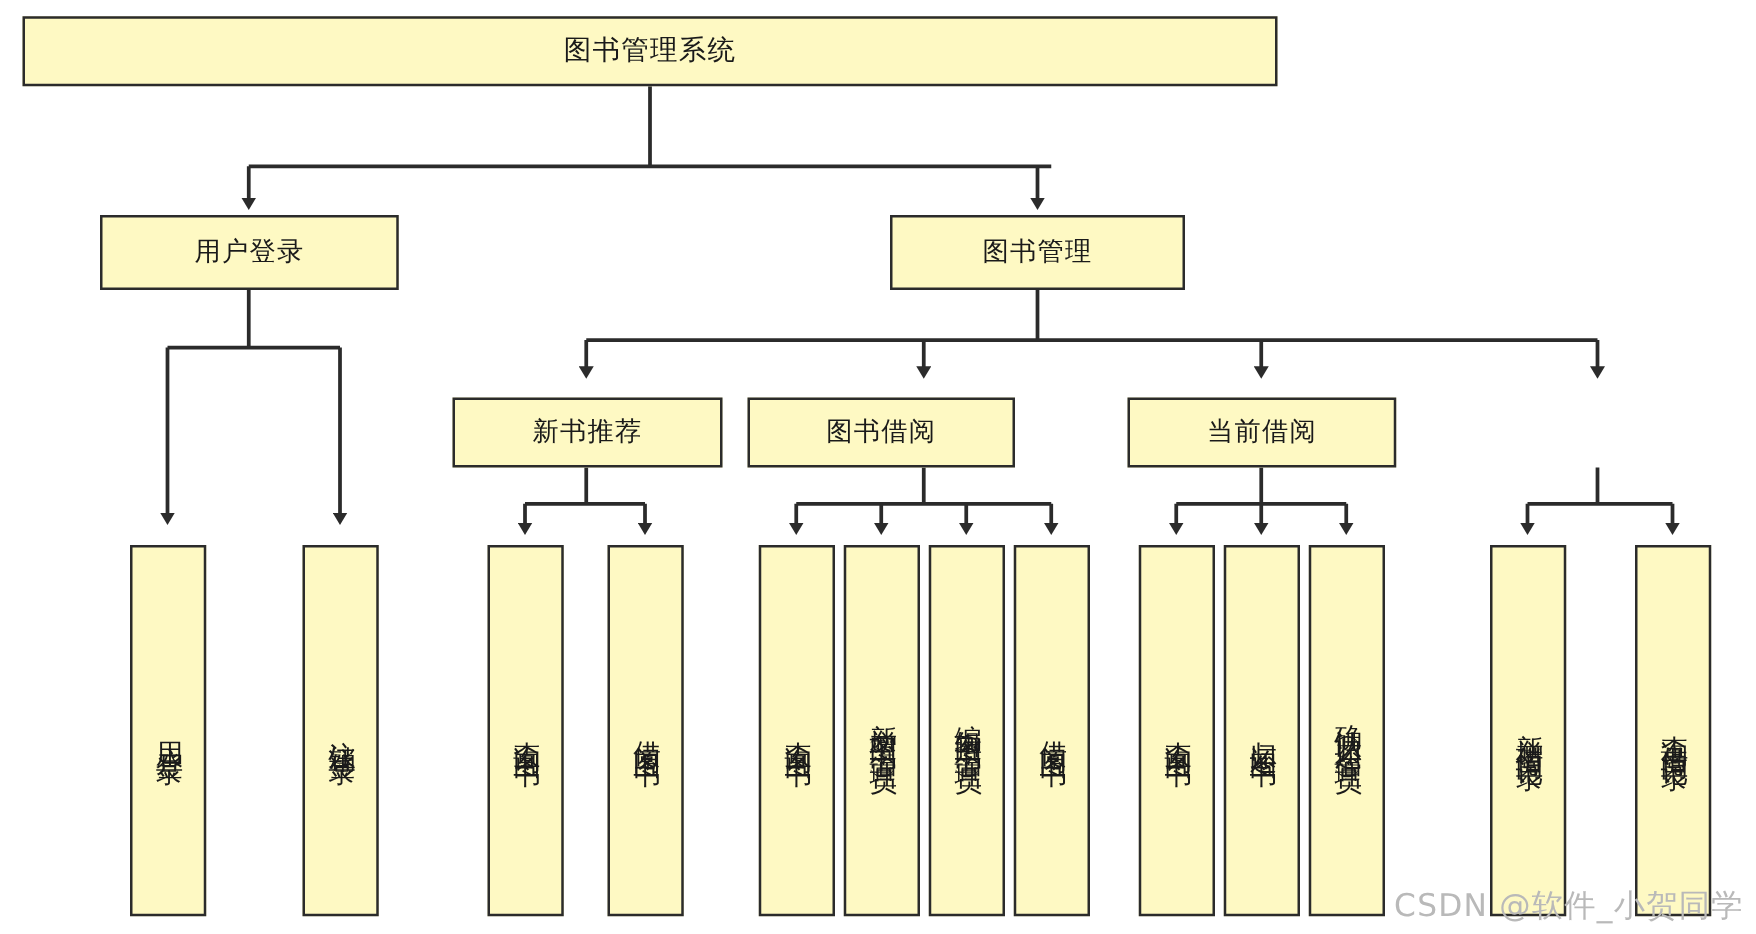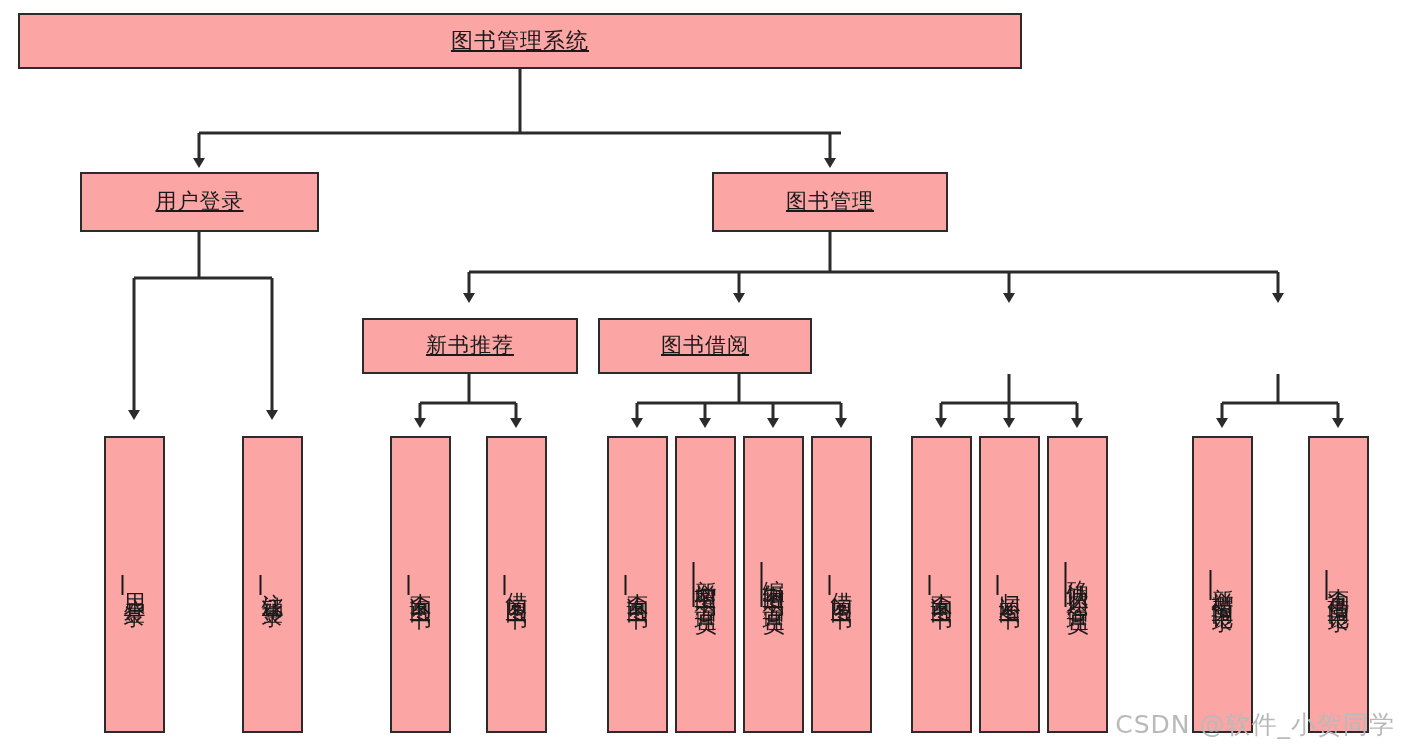--- a/index.html
+++ b/index.html
@@ -9,27 +9,26 @@
     background:#ffffff;
     font-family:"DejaVu Sans","Liberation Sans",sans-serif;
     overflow:hidden;
   }
   #canvas{position:relative;width:1405px;height:747px;}
   svg#edges{position:absolute;left:0;top:0;width:1405px;height:747px;}
 
   .node{
     position:absolute;
     box-sizing:border-box;
-    background:#fca5a5;
+    background:#fef9c3;
     border:2px solid #2b2b2b;
     display:flex;
     align-items:center;
     justify-content:center;
     color:#1a1a1a;
-    text-decoration:underline;
   }
   .node.h{
     font-size:21px;
     letter-spacing:1px;
     line-height:1.1;
   }
   .node.root{font-size:22px;}
   .node.v{
     writing-mode:vertical-rl;
     text-orientation:upright;
@@ -125,20 +124,23 @@
   </div>
 
   <div class="node h" style="left:362px;top:318px;width:216px;height:56px;">
     <span>新书推荐</span>
   </div>
 
   <div class="node h" style="left:598px;top:318px;width:214px;height:56px;">
     <span>图书借阅</span>
   </div>
 
+  <div class="node h" style="left:902px;top:318px;width:215px;height:56px;">
+    <span>当前借阅</span>
+  </div>
 
 
   <div class="node v" style="left:104px;top:436px;width:61px;height:297px;">
     <span class="vlabel">用户登录</span>
   </div>
 
   <div class="node v" style="left:242px;top:436px;width:61px;height:297px;">
     <span class="vlabel">注销登录</span>
   </div>
 

